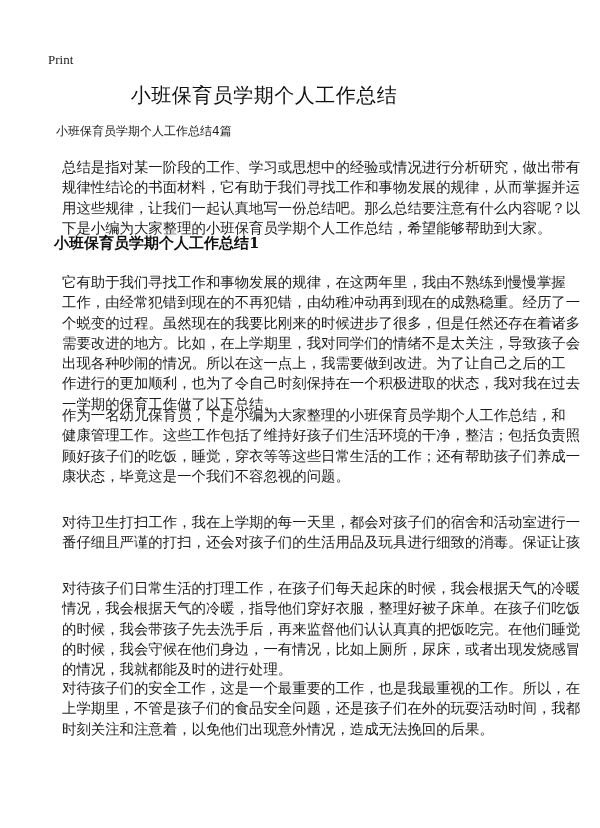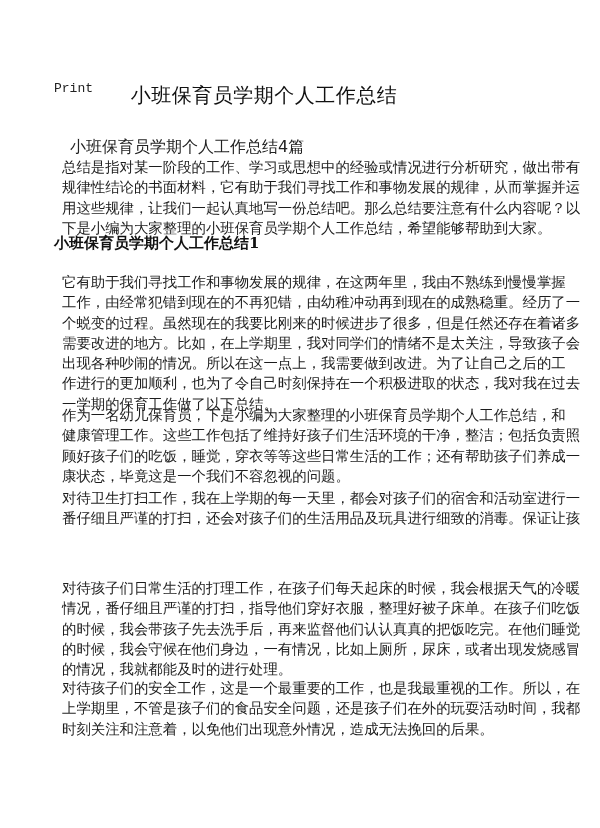--- a/index.html
+++ b/index.html
@@ -17,46 +17,45 @@
   }
   .page {
     position: absolute;
     left: 0;
     top: 0;
     width: 600px;
     height: 828px;
   }
   .print-label {
     position: absolute;
-    left: 54px;
+    left: 48px;
     top: 52px;
-    font-family: Liberation Mono, monospace;
+    font-family: Liberation Serif, serif;
     font-size: 13px;
     color: #222;
-    margin-top: 29px;
   }
   .doc-title {
     position: absolute;
     left: 0;
     width: 528px;
     top: 82px;
     text-align: center;
     font-size: 20px;
     font-weight: normal;
     color: #111;
     margin: 0;
     letter-spacing: 0.5px;
   }
   .subtitle {
     position: absolute;
     left: 54px;
     top: 121px;
-    font-size: 16px;
+    font-size: 12px;
     color: #222;
-    margin: 16px;
+    margin: 2px;
   }
   .para {
     position: absolute;
     left: 54px;
     width: 492px;
     font-size: 14.4px;
     line-height: 20.3px;
     color: #1c1c1c;
     margin: 8px;
   }
@@ -105,28 +104,28 @@
     <span class="ln">一学期的保育工作做了以下总结。</span>
   </p>
 
   <p class="para" style="top:397px;">
     <span class="ln">作为一名幼儿保育员，下是小编为大家整理的小班保育员学期个人工作总结，和</span>
     <span class="ln">健康管理工作。这些工作包括了维持好孩子们生活环境的干净，整洁；包括负责照</span>
     <span class="ln">顾好孩子们的吃饭，睡觉，穿衣等等这些日常生活的工作；还有帮助孩子们养成一</span>
     <span class="ln">康状态，毕竟这是一个我们不容忽视的问题。</span>
   </p>
 
-  <p class="para" style="top:480px;text-align:center;">
+  <p class="para" style="top:504px;text-align:center;">
     <span class="ln">对待卫生打扫工作，我在上学期的每一天里，都会对孩子们的宿舍和活动室进行一</span>
     <span class="ln">番仔细且严谨的打扫，还会对孩子们的生活用品及玩具进行细致的消毒。保证让孩</span>
   </p>
 
   <p class="para" style="top:570px;">
     <span class="ln">对待孩子们日常生活的打理工作，在孩子们每天起床的时候，我会根据天气的冷暖</span>
-    <span class="ln">情况，番仔细且严谨的打扫，指导他们穿好衣服，整理好被子床单。在孩子们吃饭</span>
+    <span class="ln">情况，我会根据天气的冷暖，指导他们穿好衣服，整理好被子床单。在孩子们吃饭</span>
     <span class="ln">的时候，我会带孩子先去洗手后，再来监督他们认认真真的把饭吃完。在他们睡觉</span>
     <span class="ln">的时候，我会守候在他们身边，一有情况，比如上厕所，尿床，或者出现发烧感冒</span>
     <span class="ln">的情况，我就都能及时的进行处理。</span>
   </p>
 
   <p class="para" style="top:670px;">
     <span class="ln">对待孩子们的安全工作，这是一个最重要的工作，也是我最重视的工作。所以，在</span>
     <span class="ln">上学期里，不管是孩子们的食品安全问题，还是孩子们在外的玩耍活动时间，我都</span>
     <span class="ln">时刻关注和注意着，以免他们出现意外情况，造成无法挽回的后果。</span>
   </p>

